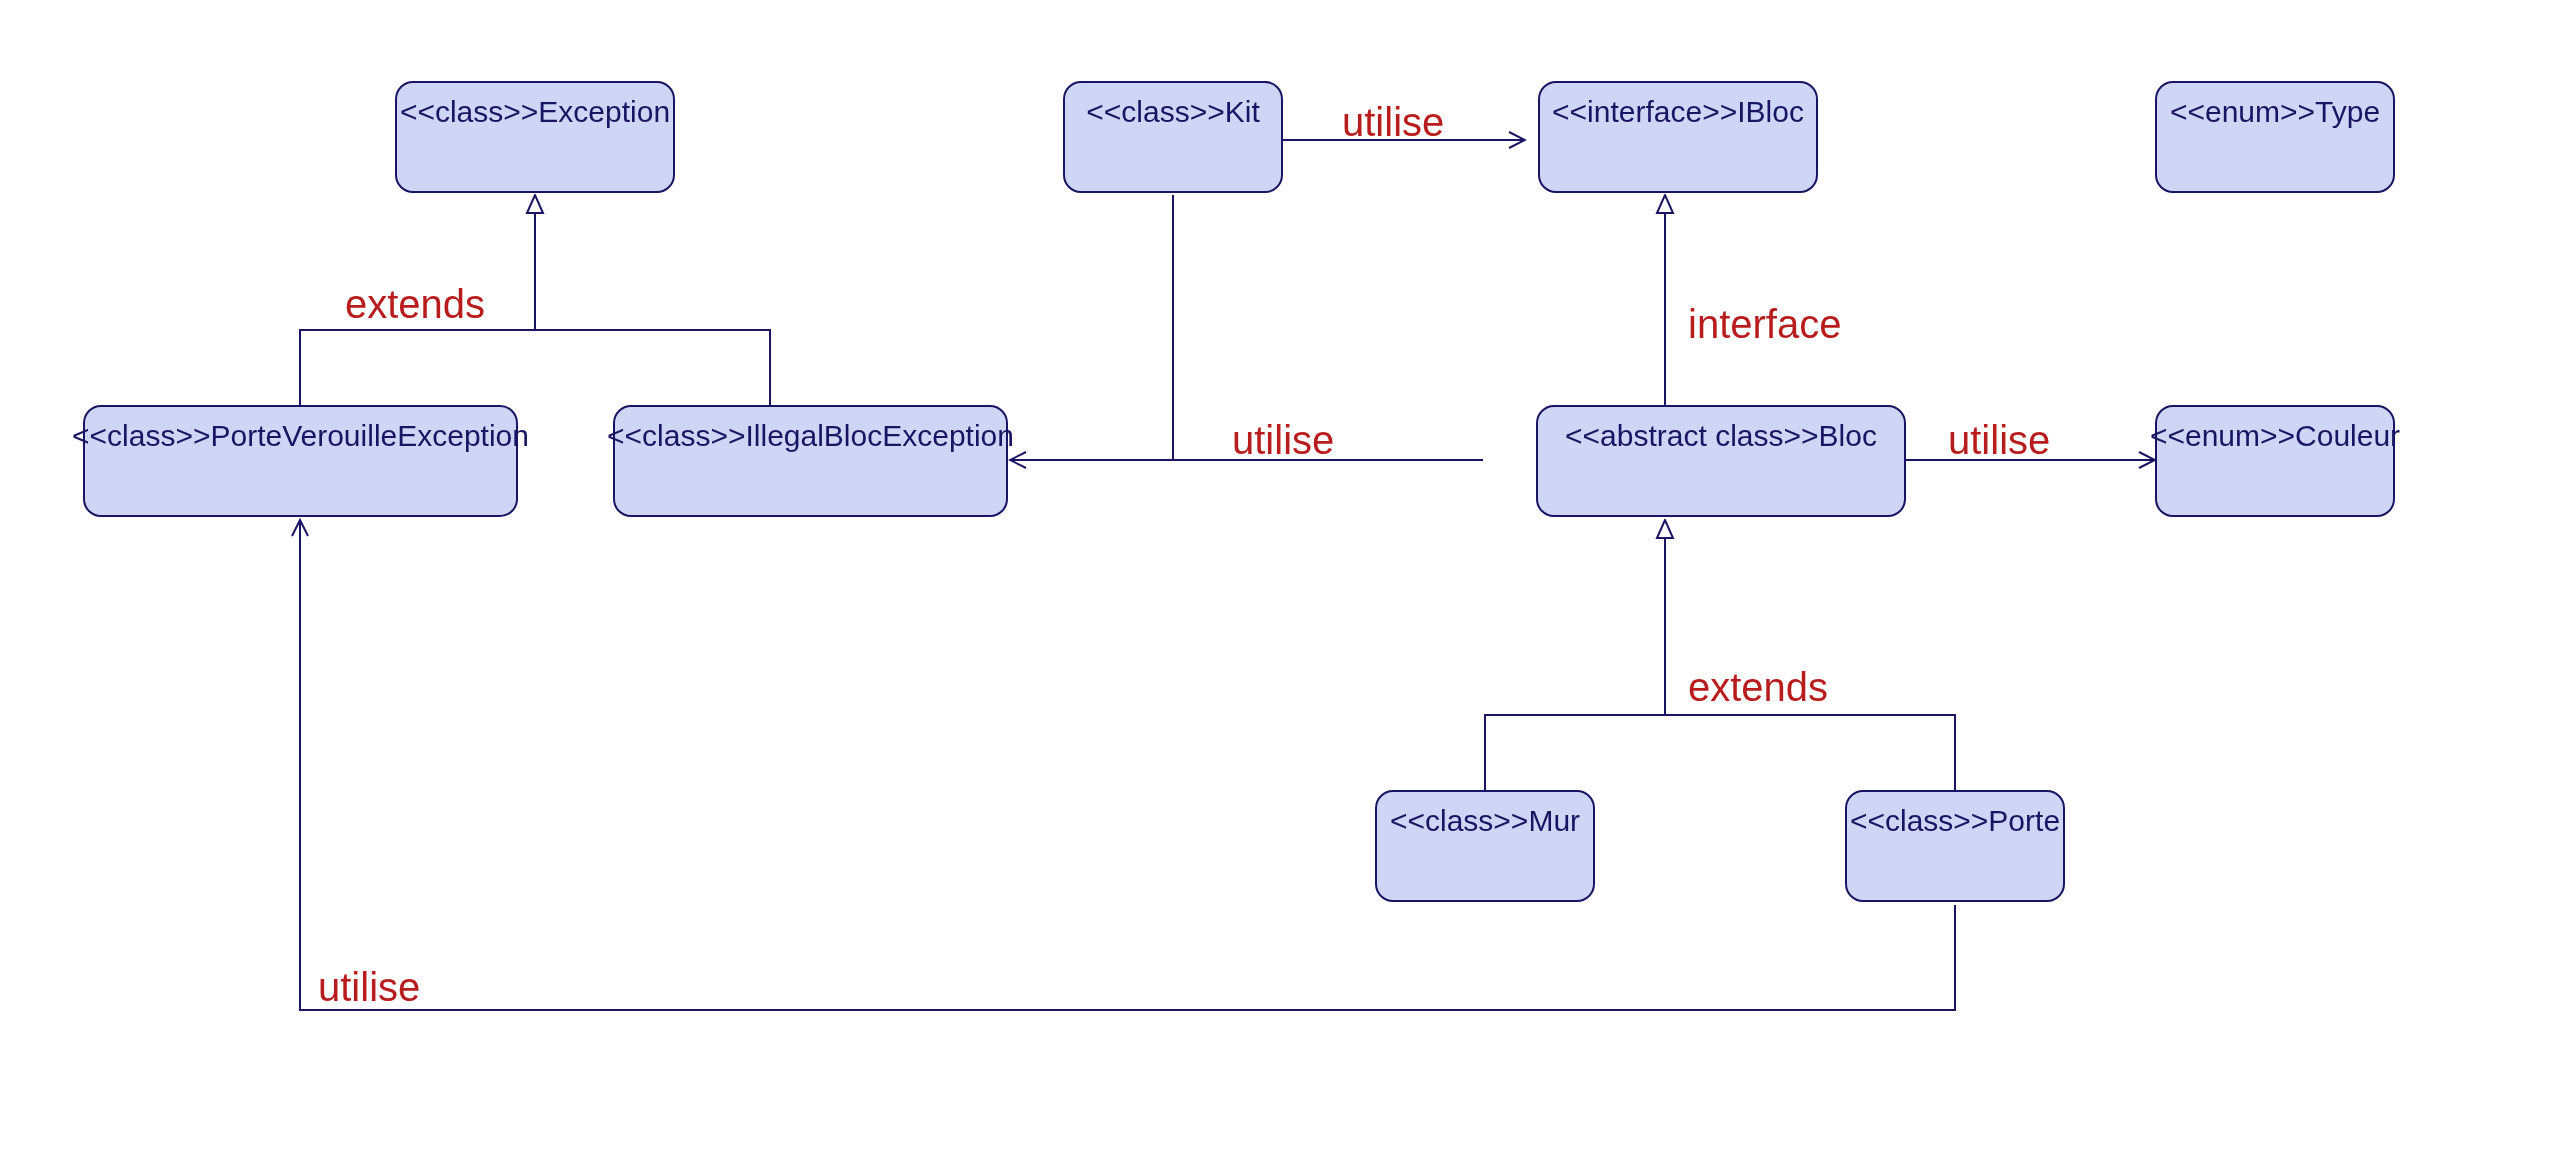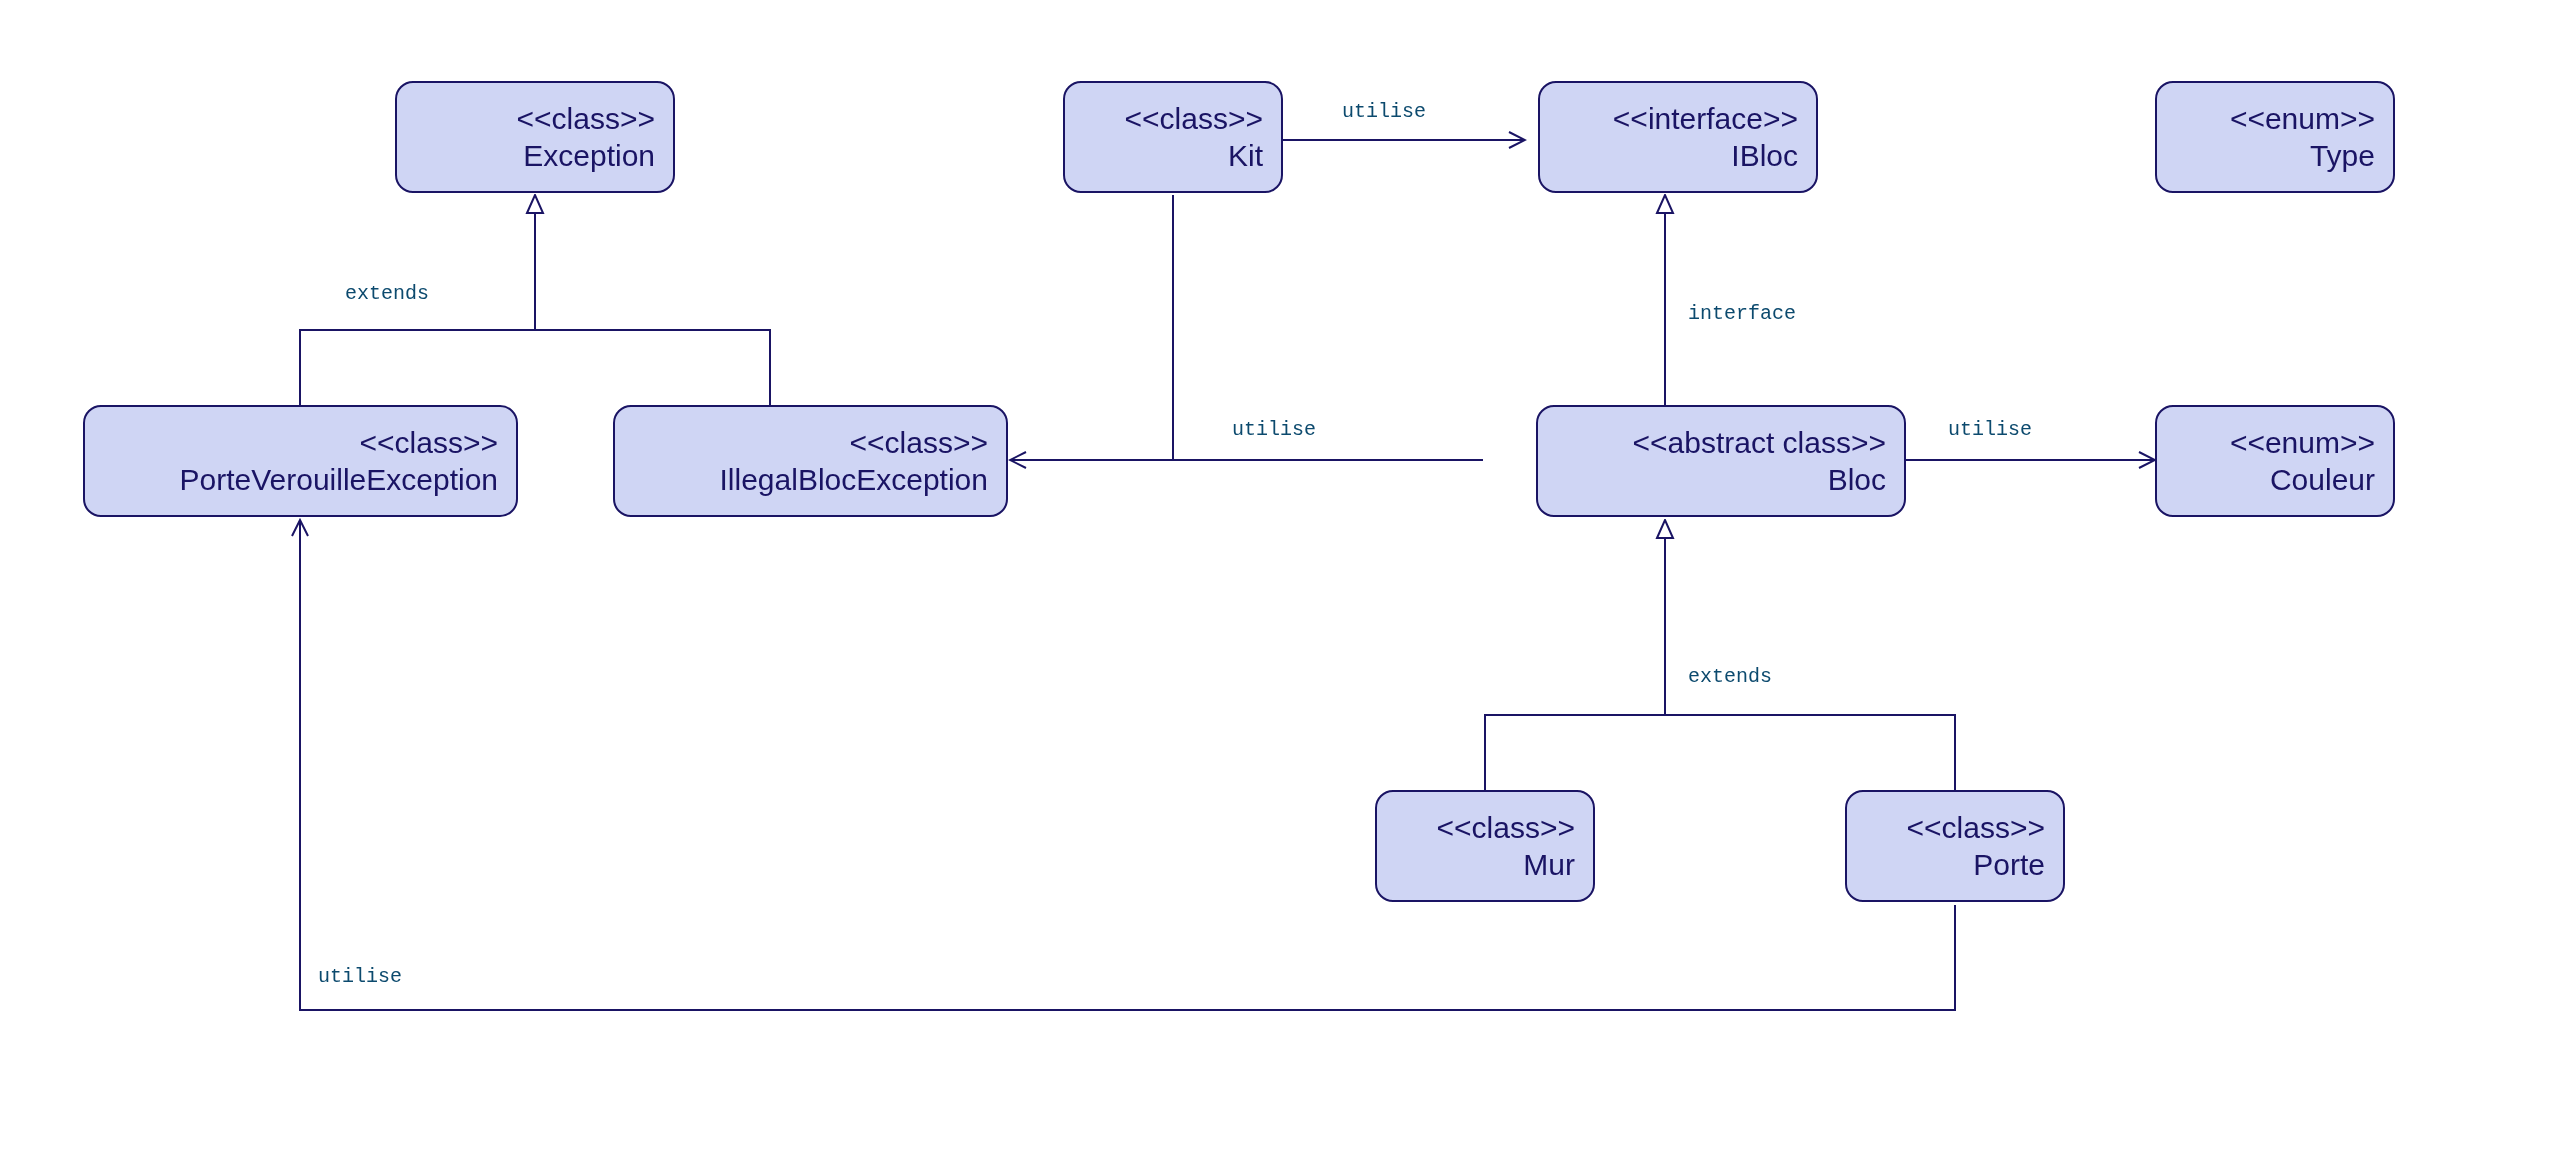--- a/index.html
+++ b/index.html
@@ -14,43 +14,42 @@
     position: relative;
     width: 2552px;
     height: 1167px;
   }
   .node {
     position: absolute;
     background: #cfd5f4;
     border: 2px solid #1a1464;
     border-radius: 18px;
     display: flex;
-    flex-direction: column;
-    align-items: flex-end;
+    flex-direction: row;
+    align-items: flex-start;
     justify-content: center;
     color: #1a1464;
     font-size: 30px;
     line-height: 1.25;
     text-align: center;
     box-sizing: border-box;
     padding: 10px 18px;
   }
   .stereotype {
     font-size: 30px;
   }
   .name {
     font-size: 30px;
   }
   .edge-label {
     position: absolute;
-    color: #0c4a6e;
-    font-size: 20px;
+    color: #b91c1c;
+    font-size: 40px;
     background: transparent;
     white-space: nowrap;
-    font-family: Liberation Mono, monospace;
   }
   svg.edges {
     position: absolute;
     left: 0; top: 0;
     width: 2552px;
     height: 1167px;
     pointer-events: none;
   }
 </style>
 </head>

